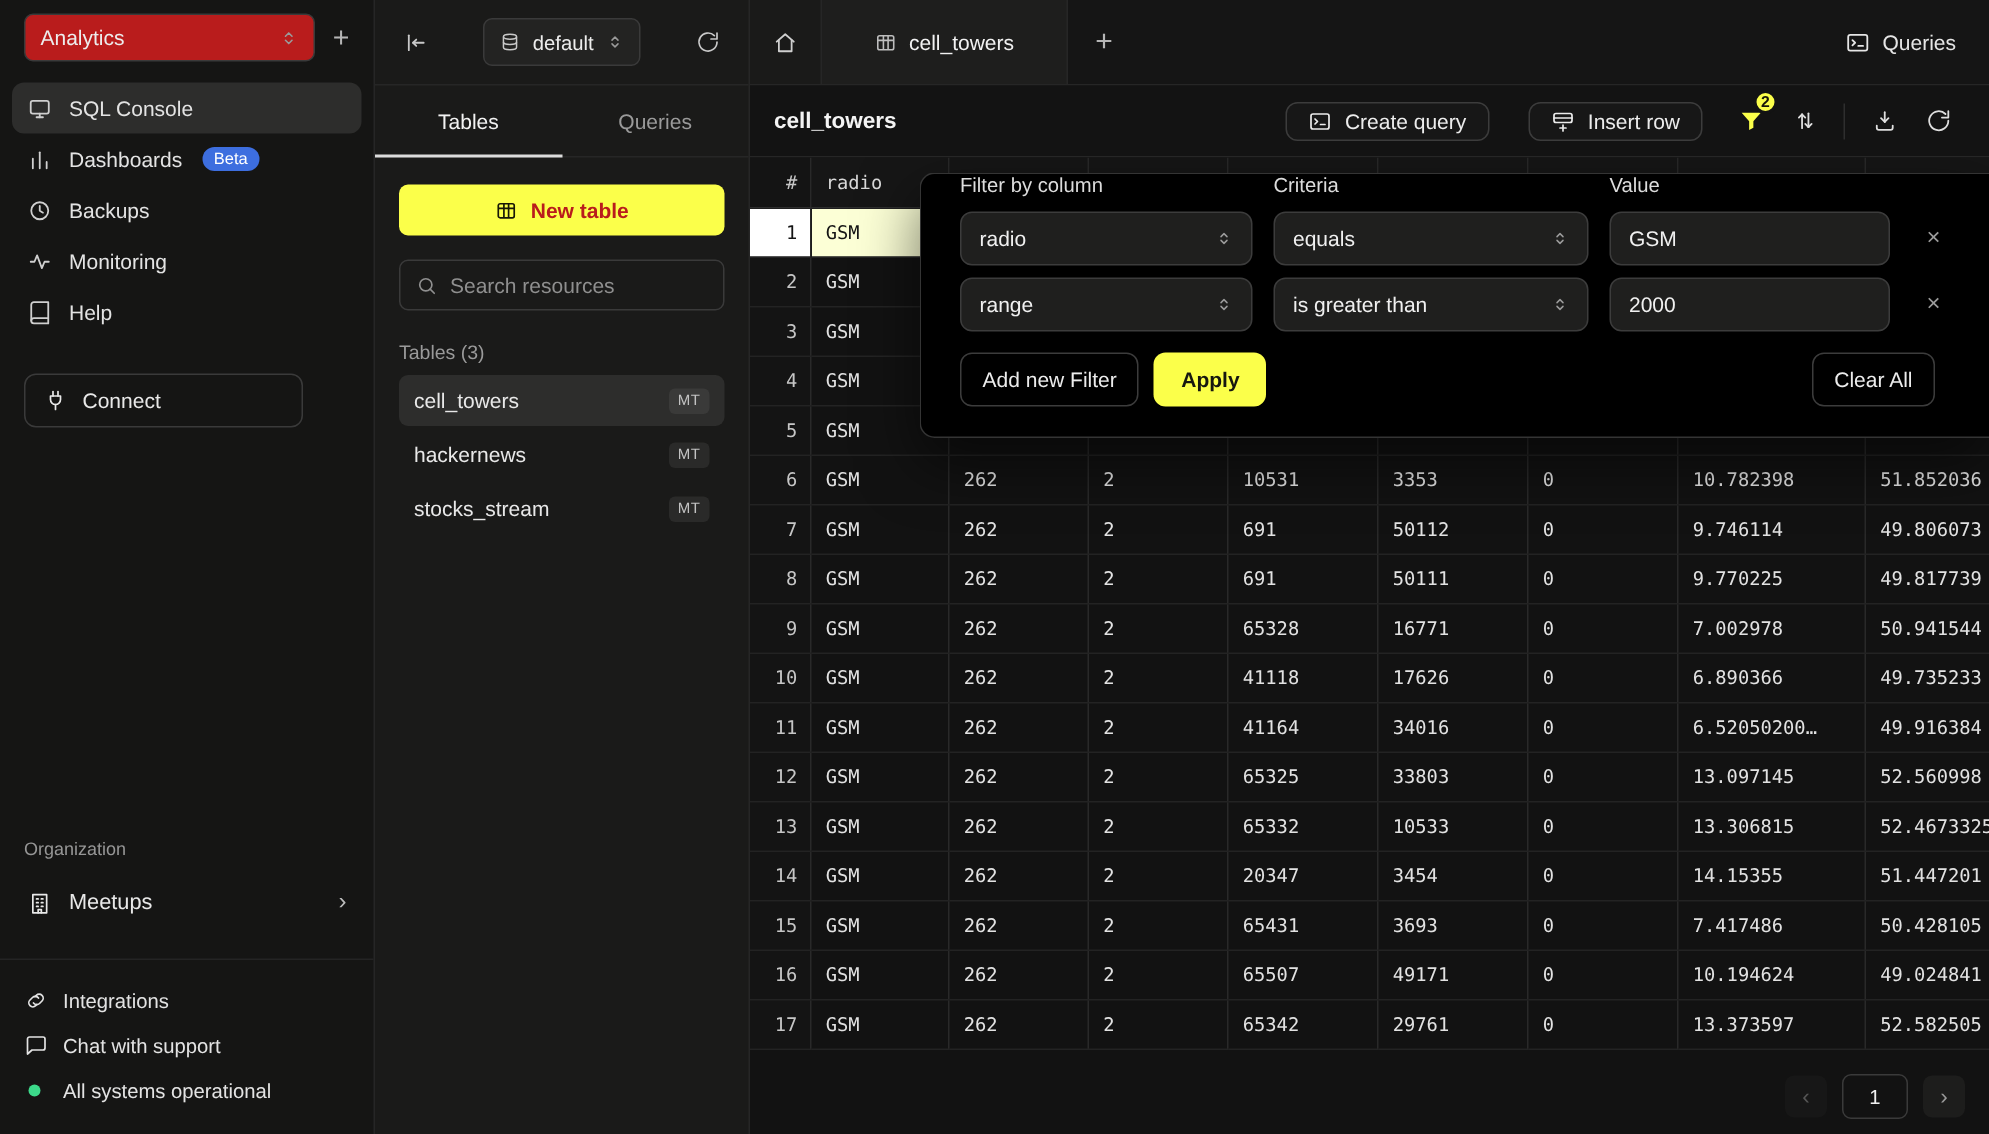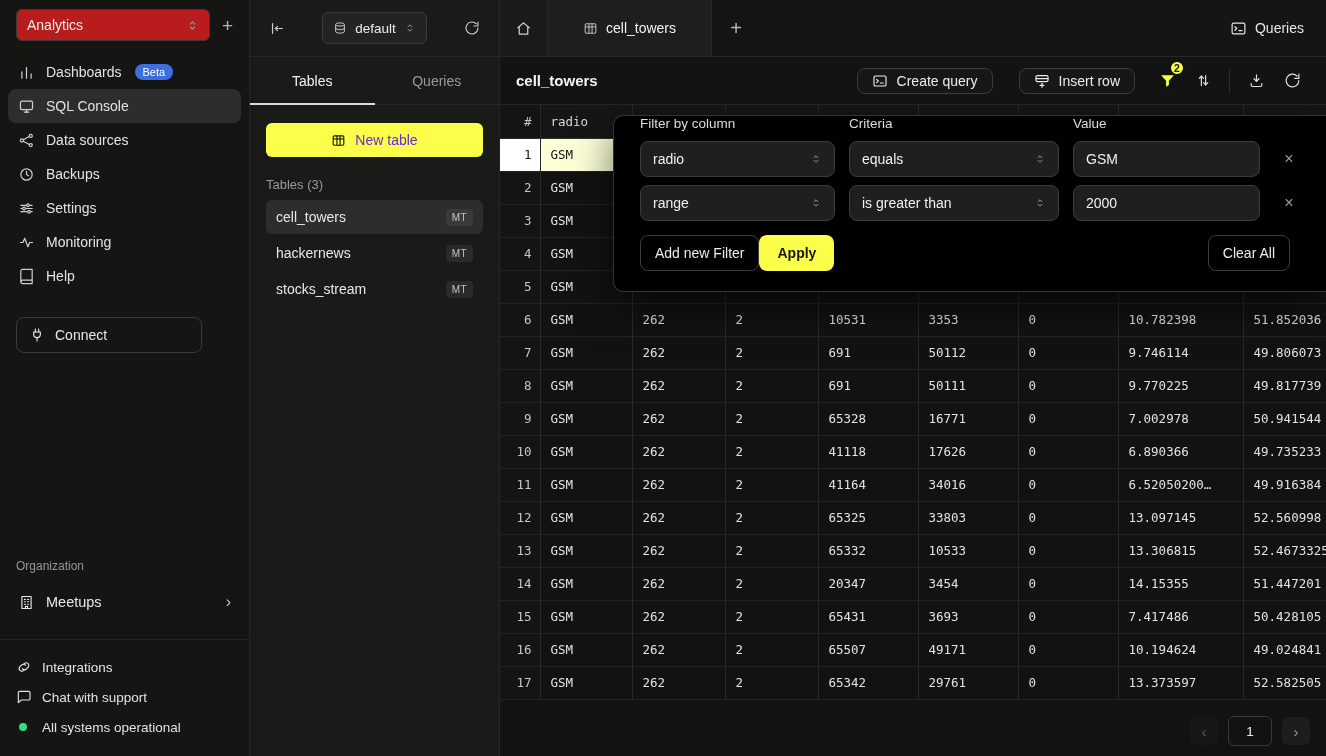--- a/index.html
+++ b/index.html
@@ -51,22 +51,22 @@
   .ex-top{height:57px;border-bottom:1px solid var(--border);display:flex;align-items:center;
     padding:4px 14px;justify-content:space-between;flex:none}
   .icon-btn{color:#c9c9c9;display:flex;align-items:center;justify-content:center;width:26px;height:26px}
   .db-select{height:32px;background:#232322;border:1px solid #3a3a3a;border-radius:6px;display:flex;
     align-items:center;gap:8px;padding:0 10px;font-size:13.5px;color:#ededed}
   .ex-tabs{height:48px;border-bottom:1px solid var(--border);display:flex;flex:none}
   .ex-tab{flex:1;display:flex;align-items:center;justify-content:center;font-size:14px;color:#9a9a9a;position:relative}
   .ex-tab.active{color:#f2f2f2}
   .ex-tab.active::after{content:"";position:absolute;left:0;right:0;bottom:-1px;height:2px;background:#dcdcdc}
   .ex-body{padding:18px 16px}
-  .new-table{width:100%;height:34px;background:var(--accent);border-radius:6px;color:#6d28d9;font-size:14px;
-    font-weight:400;display:flex;align-items:center;justify-content:center;gap:9px}
+  .new-table{width:100%;height:34px;background:var(--accent);border-radius:6px;color:#b91c1c;font-size:14px;
+    font-weight:700;display:flex;align-items:center;justify-content:center;gap:9px}
   .search{margin-top:16px;height:34px;border:1px solid #3a3a3a;border-radius:6px;display:flex;align-items:center;
     gap:8px;padding:0 10px;color:#8f8f8f}
   .search input{background:transparent;border:none;outline:none;color:#cfcfcf;font-size:14px;width:100%}
   .search input::placeholder{color:#8f8f8f}
   .ex-section{margin:20px 0 8px;font-size:13px;color:#9a9a9a}
   .ex-item{height:34px;border-radius:6px;display:flex;align-items:center;gap:8px;padding:0 10px;font-size:14px;
     color:#e8e8e8;margin-bottom:2px;width:100%}
   .ex-item.active{background:#2d2d2c}
   .mt{margin-left:auto;background:#2a2a29;color:#c2c2c2;font-size:10px;letter-spacing:.4px;
     padding:3px 6px;border-radius:4px}
@@ -121,21 +121,21 @@
     border:1px solid #343434;border-right:none;border-radius:10px 0 0 10px;
     box-shadow:0 16px 40px rgba(0,0,0,.55);padding:0 0 0 26px;z-index:6}
   .f-grid{display:grid;grid-template-columns:195px 210px 187px 30px;column-gap:14px;row-gap:8px;align-items:center}
   .f-label{font-size:13.5px;color:#dcdcdc;font-weight:500;margin-bottom:2px}
   .f-sel{height:36px;background:#1f1f1e;border:1px solid #3c3c3c;border-radius:8px;display:flex;align-items:center;
     justify-content:space-between;padding:0 12px;font-size:14px;color:#f0f0f0;width:100%}
   .f-sel .ic{color:#9a9a9a}
   .f-input{height:36px;background:#1f1f1e;border:1px solid #3c3c3c;border-radius:8px;padding:0 12px;
     font-size:14px;color:#f0f0f0;width:100%;outline:none}
   .f-x{color:#9a9a9a;font-size:16px;text-align:center}
-  .f-actions{display:flex;align-items:center;margin-top:14px;padding-right:36px}
+  .f-actions{display:flex;align-items:center;gap:10px;margin-top:14px;padding-right:36px}
   .f-actions .btn-outline{height:36px;background:transparent}
   .f-clear{margin-left:auto}
 
   
   .pager{position:absolute;right:16px;bottom:10px;display:flex;align-items:center;gap:10px}
   .pg-btn{width:28px;height:28px;border-radius:6px;background:#1d1d1c;color:#9a9a9a;display:flex;
     align-items:center;justify-content:center;font-size:15px}
   .pg-btn.disabled{opacity:.5}
   .pg-num{min-width:44px;height:30px;border:1px solid #3a3a3a;border-radius:6px;display:flex;align-items:center;
     justify-content:center;font-size:13.5px;color:#f0f0f0}
@@ -152,64 +152,43 @@
         <span>Analytics</span>
         <svg class="ic" width="13" height="13" viewBox="0 0 24 24" fill="none" stroke="#9a9a9a" stroke-width="2" stroke-linecap="round" stroke-linejoin="round">
             <path d="M8 9.5 12 5.5l4 4"></path>
             <path d="M8 14.5l4 4 4-4"></path>
           </svg>
       </div>
       <button class="ws-plus">+</button>
     </div>
 
     <nav class="nav">
+      <button class="nav-item active">
+        <svg class="ic" width="17" height="17" viewBox="0 0 24 24" fill="none" stroke="currentColor" stroke-width="1.7" stroke-linecap="round" stroke-linejoin="round">
+            <rect x="3.5" y="4.5" width="17" height="12" rx="2"></rect>
+            <path d="M9 20h6"></path>
+            <path d="M12 16.5V20"></path>
+          </svg>
+        <span>SQL Console</span>
+      </button>
       <button class="nav-item">
         <svg class="ic" width="17" height="17" viewBox="0 0 24 24" fill="none" stroke="currentColor" stroke-width="1.7" stroke-linecap="round" stroke-linejoin="round">
             <path d="M5.5 20v-9"></path>
             <path d="M12 20V5"></path>
             <path d="M18.5 20v-6"></path>
           </svg>
         <span>Dashboards</span>
         <span class="beta">Beta</span>
       </button>
-      <button class="nav-item active">
-        <svg class="ic" width="17" height="17" viewBox="0 0 24 24" fill="none" stroke="currentColor" stroke-width="1.7" stroke-linecap="round" stroke-linejoin="round">
-            <rect x="3.5" y="4.5" width="17" height="12" rx="2"></rect>
-            <path d="M9 20h6"></path>
-            <path d="M12 16.5V20"></path>
-          </svg>
-        <span>SQL Console</span>
-      </button>
-      <button class="nav-item">
-        <svg class="ic" width="17" height="17" viewBox="0 0 24 24" fill="none" stroke="currentColor" stroke-width="1.7" stroke-linecap="round" stroke-linejoin="round">
-            <circle cx="5.5" cy="12" r="2.2"></circle>
-            <circle cx="18" cy="5.5" r="2.2"></circle>
-            <circle cx="18" cy="18.5" r="2.2"></circle>
-            <path d="m7.6 11 8.3-4.6"></path>
-            <path d="m7.6 13 8.3 4.6"></path>
-          </svg>
-        <span>Data sources</span>
-      </button>
       <button class="nav-item">
         <svg class="ic" width="17" height="17" viewBox="0 0 24 24" fill="none" stroke="currentColor" stroke-width="1.7" stroke-linecap="round" stroke-linejoin="round">
             <circle cx="12" cy="12" r="8"></circle>
             <path d="M12 7.5V12l3 1.8"></path>
           </svg>
         <span>Backups</span>
-      </button>
-      <button class="nav-item">
-        <svg class="ic" width="17" height="17" viewBox="0 0 24 24" fill="none" stroke="currentColor" stroke-width="1.7" stroke-linecap="round">
-            <path d="M4 7.5h16"></path>
-            <path d="M4 12h16"></path>
-            <path d="M4 16.5h16"></path>
-            <circle cx="14" cy="7.5" r="1.9" fill="#151514"></circle>
-            <circle cx="8.5" cy="12" r="1.9" fill="#151514"></circle>
-            <circle cx="15.5" cy="16.5" r="1.9" fill="#151514"></circle>
-          </svg>
-        <span>Settings</span>
       </button>
       <button class="nav-item">
         <svg class="ic" width="17" height="17" viewBox="0 0 24 24" fill="none" stroke="currentColor" stroke-width="1.7" stroke-linecap="round" stroke-linejoin="round">
             <path d="M3.5 12H7l2.5-6 4.5 12 2.5-6h4"></path>
           </svg>
         <span>Monitoring</span>
       </button>
       <button class="nav-item">
         <svg class="ic" width="17" height="17" viewBox="0 0 24 24" fill="none" stroke="currentColor" stroke-width="1.7" stroke-linecap="round" stroke-linejoin="round">
             <path d="M4 19.5A2.5 2.5 0 0 1 6.5 17H20"></path>
@@ -303,20 +282,27 @@
       <button class="new-table">
         <svg class="ic" width="15" height="15" viewBox="0 0 24 24" fill="none" stroke="#181806" stroke-width="1.8" stroke-linejoin="round">
             <rect x="3.5" y="4.5" width="17" height="15" rx="2"></rect>
             <path d="M3.5 9.5h17"></path>
             <path d="M9.5 4.5v15"></path>
             <path d="M14.5 4.5v15"></path>
           </svg>
         <span>New table</span>
       </button>
 
+      <div class="search">
+        <svg class="ic" width="15" height="15" viewBox="0 0 24 24" fill="none" stroke="currentColor" stroke-width="1.8" stroke-linecap="round">
+            <circle cx="11" cy="11" r="6.5"></circle>
+            <path d="M20 20l-4.4-4.4"></path>
+          </svg>
+        <input placeholder="Search resources" style="">
+      </div>
 
       <div class="ex-section">Tables (3)</div>
 
       <button class="ex-item active">
         <span>cell_towers</span>
         <span class="mt">MT</span>
       </button>
       <button class="ex-item">
         <span>hackernews</span>
         <span class="mt">MT</span>

